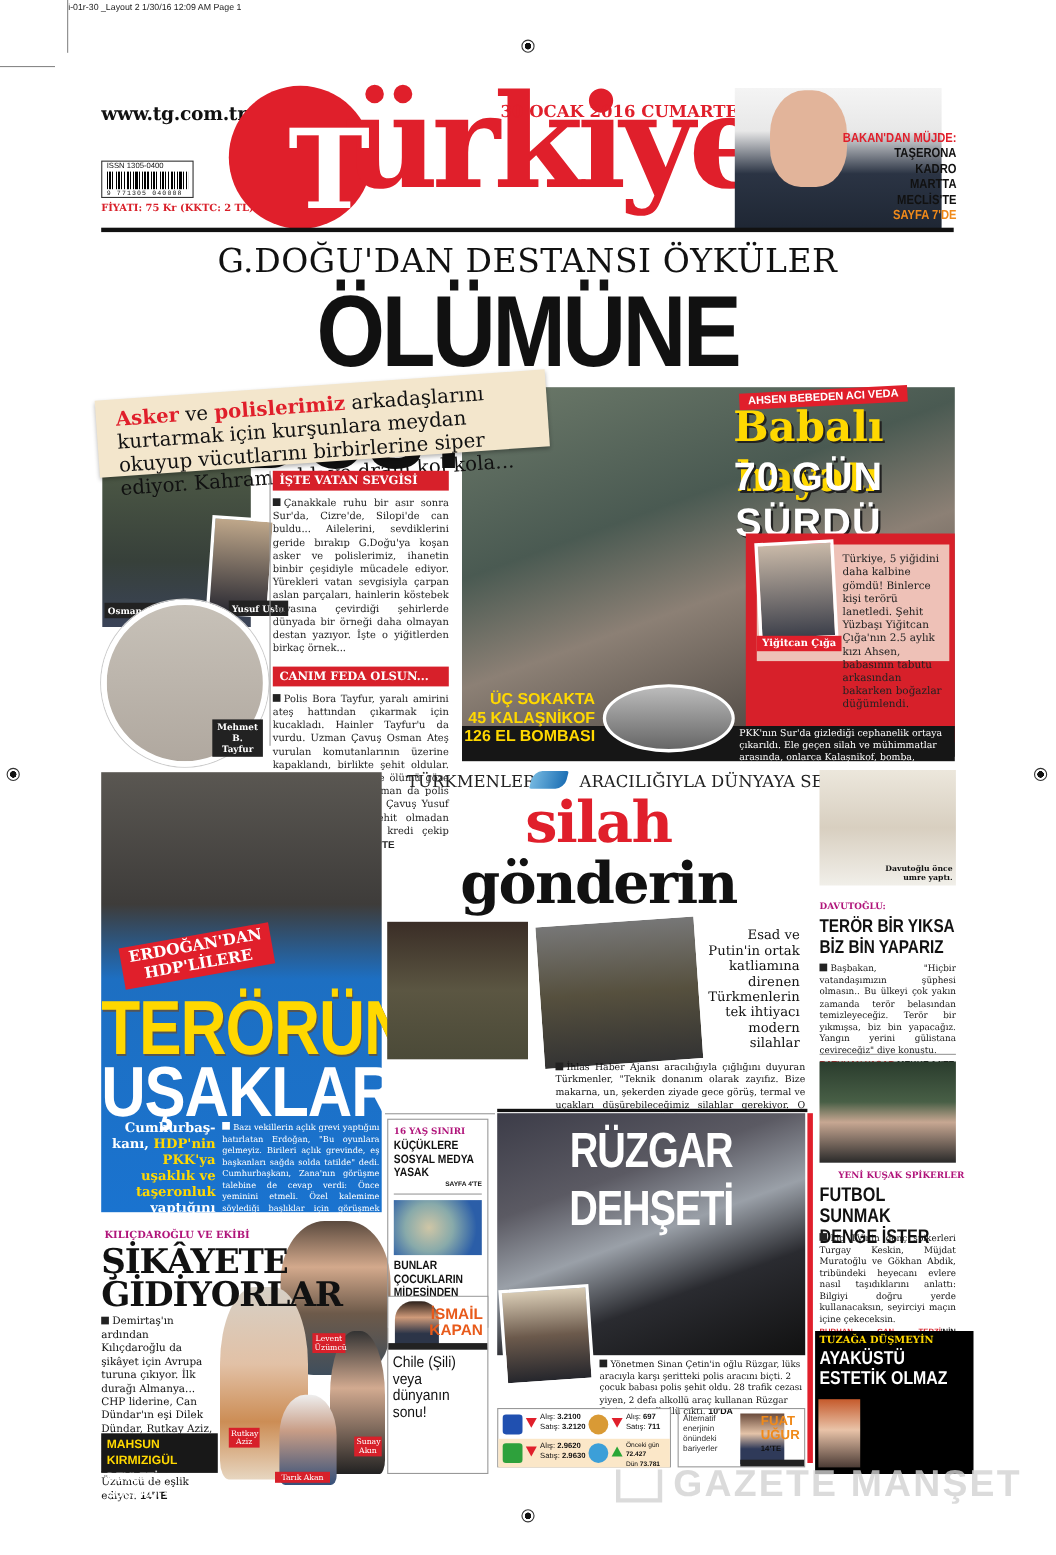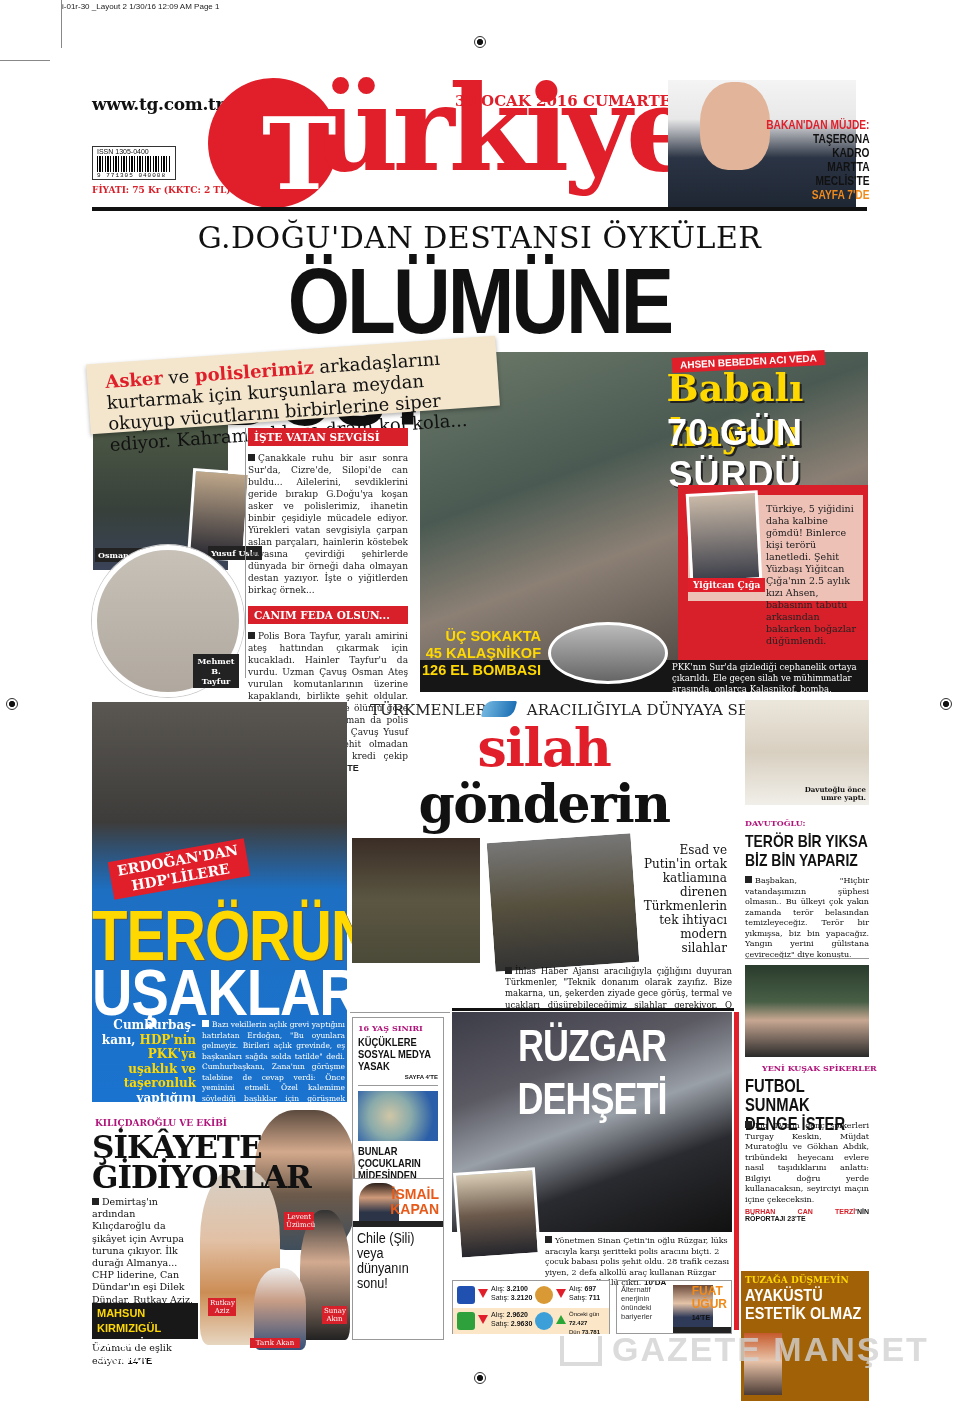--- a/index.html
+++ b/index.html
@@ -104,21 +104,21 @@
 .davut-cap{left:800px;top:786px;font:bold 7px "DejaVu Serif",serif;line-height:8px;text-align:right}
 .davut-sub{left:745px;top:818px;color:#b0147a;font:bold 8px "DejaVu Serif",serif}
 .davut-head{left:745px;top:832px;font:bold 17px "Liberation Sans",sans-serif;line-height:19px;transform:scaleX(.82);transform-origin:left;width:150px}
 .davut-text{left:745px;top:876px;width:124px;font:8px "DejaVu Serif",serif;line-height:10.5px;text-align:justify}
 .byline{font:bold 8px "Liberation Sans",sans-serif}
 .byline .red{color:#d7202a}
 .spiker-photo{left:745px;top:965px;width:124px;height:92px;background:linear-gradient(#2a3c2d,#485f46 40%,#c7a792 60%,#2a2a2a)}
 .spiker-sub{left:762px;top:1063px;color:#b0147a;font:bold 8px "DejaVu Serif",serif}
 .spiker-head{left:745px;top:1077px;font:bold 18px "Liberation Sans",sans-serif;line-height:19px;transform:scaleX(.82);transform-origin:left;width:150px}
 .spiker-text{left:745px;top:1121px;width:124px;font:8px "DejaVu Serif",serif;line-height:10.5px;text-align:justify}
-.tuzak{left:741px;top:1271px;width:128px;height:130px;background:#a16207}
+.tuzak{left:741px;top:1210px;width:144px;height:130px;background:#000000}
 .tuzak-sub{position:absolute;left:4px;top:4px;color:#ffd800;font:bold 9px "DejaVu Serif",serif}
 .tuzak-head{position:absolute;left:4px;top:16px;color:#fff;font:bold 17px "Liberation Sans",sans-serif;line-height:18px;transform:scaleX(.85);transform-origin:left;width:150px}
 .tuzak-ph{position:absolute;left:3px;top:62px;width:38px;height:62px;background:linear-gradient(#c55a2c,#e9c3a8 45%,#4c3c36)}
 .tuzak-text{position:absolute;left:44px;top:64px;width:82px;color:#fff;font:8px "DejaVu Serif",serif;line-height:10.5px}
 .watermark{left:560px;top:1330px;font:bold 34px "Liberation Sans",sans-serif;color:rgba(210,210,210,.8);letter-spacing:2px}
 .wm-logo{left:560px;top:1336px;width:42px;height:30px;border:4px solid rgba(210,210,210,.8);border-top:none}
 </style>
 </head>
 <body>
 

